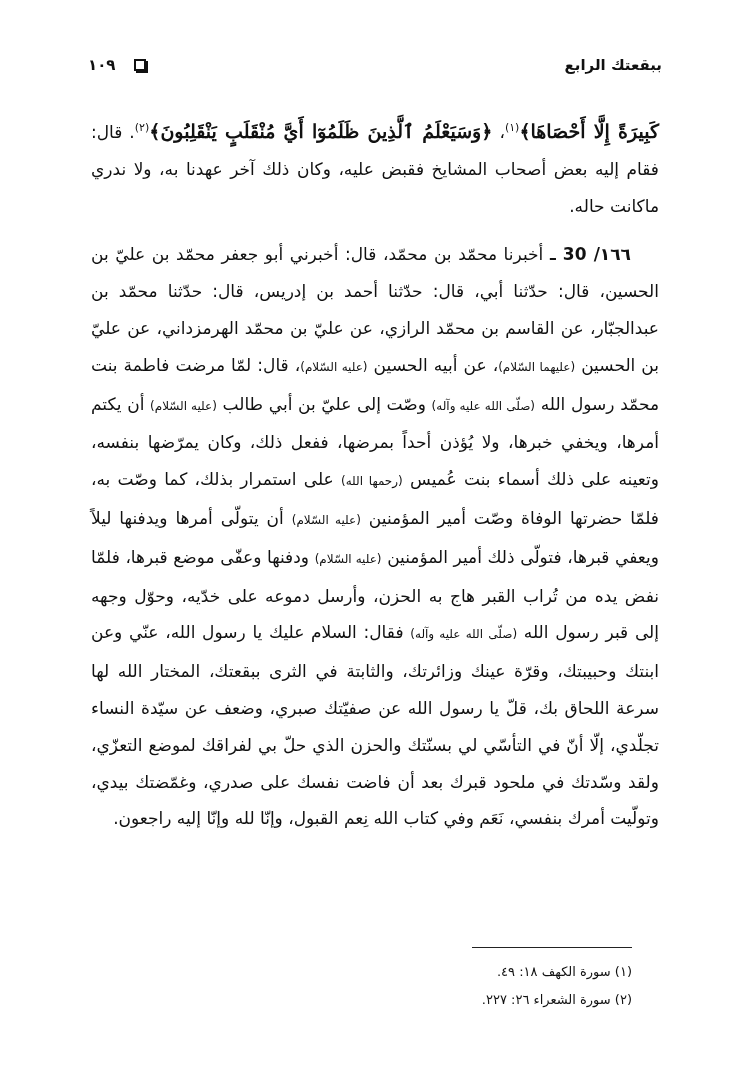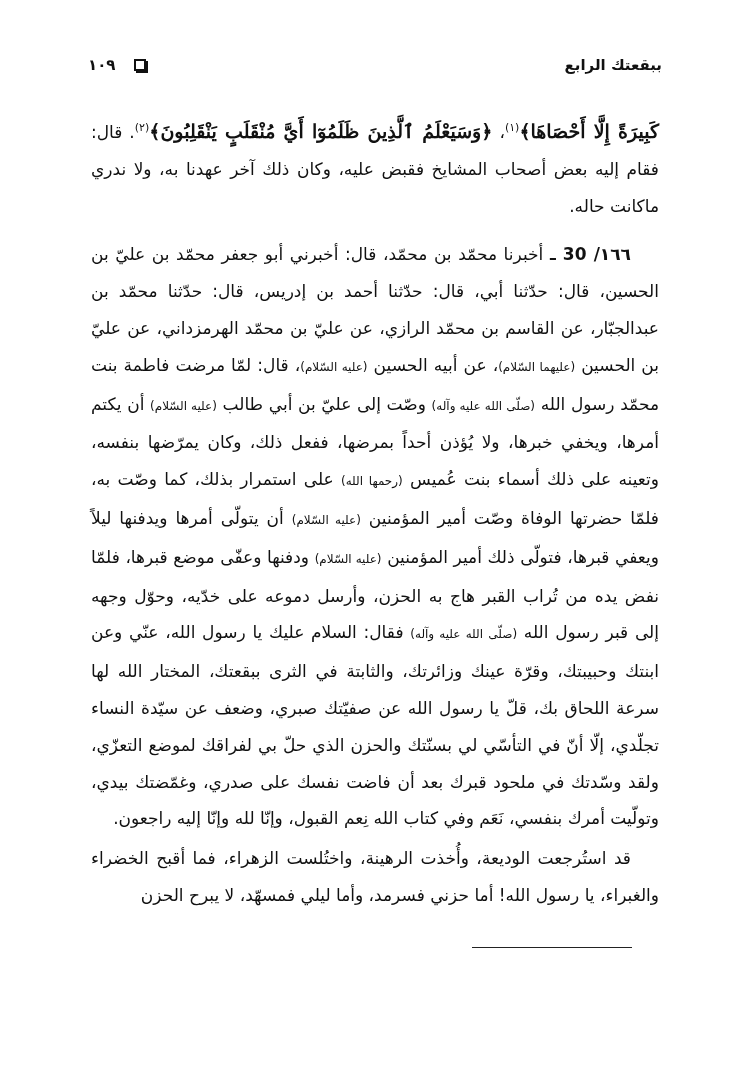--- a/index.html
+++ b/index.html
@@ -124,19 +124,26 @@
 
   <div class="body-text">
     <p>
       <span class="quran-line">كَبِيرَةً إِلَّا أَحْصَاهَا﴾</span><sup class="fn">(١)</sup><span>، </span><span class="quran-line">﴿وَسَيَعْلَمُ ٱلَّذِينَ ظَلَمُوٓا أَيَّ مُنْقَلَبٍ يَنْقَلِبُونَ﴾</span><sup class="fn">(٢)</sup><span>. قال: فقام إليه بعض أصحاب المشايخ فقبض عليه، وكان ذلك آخر عهدنا به، ولا ندري ماكانت حاله.</span>
     </p>
     <div class="para-spacer"></div>
     <p class="indent">
       <span class="hadith-num">١٦٦/ 30 ـ</span>
       <span id="hadith-body"><span>أخبرنا محمّد بن محمّد، قال: أخبرني أبو جعفر محمّد بن عليّ بن الحسين، قال: حدّثنا أبي، قال: حدّثنا أحمد بن إدريس، قال: حدّثنا محمّد بن عبدالجبّار، عن القاسم بن محمّد الرازي، عن عليّ بن محمّد الهرمزداني، عن عليّ بن الحسين </span><span class="honorific">(عليهما السّلام)</span><span>، عن أبيه الحسين </span><span class="honorific">(عليه السّلام)</span><span>، قال: لمّا مرضت فاطمة بنت محمّد رسول الله </span><span class="honorific">(صلّى الله عليه وآله)</span><span> وصّت إلى عليّ بن أبي طالب </span><span class="honorific">(عليه السّلام)</span><span> أن يكتم أمرها، ويخفي خبرها، ولا يُؤذن أحداً بمرضها، ففعل ذلك، وكان يمرّضها بنفسه، وتعينه على ذلك أسماء بنت عُميس </span><span class="honorific">(رحمها الله)</span><span> على استمرار بذلك، كما وصّت به، فلمّا حضرتها الوفاة وصّت أمير المؤمنين </span><span class="honorific">(عليه السّلام)</span><span> أن يتولّى أمرها ويدفنها ليلاً ويعفي قبرها، فتولّى ذلك أمير المؤمنين </span><span class="honorific">(عليه السّلام)</span><span> ودفنها وعفّى موضع قبرها، فلمّا نفض يده من تُراب القبر هاج به الحزن، وأرسل دموعه على خدّيه، وحوّل وجهه إلى قبر رسول الله </span><span class="honorific">(صلّى الله عليه وآله)</span><span> فقال: السلام عليك يا رسول الله، عنّي وعن ابنتك وحبيبتك، وقرّة عينك وزائرتك، والثابتة في الثرى ببقعتك، المختار الله لها سرعة اللحاق بك، قلّ يا رسول الله عن صفيّتك صبري، وضعف عن سيّدة النساء تجلّدي، إلّا أنّ في التأسّي لي بسنّتك والحزن الذي حلّ بي لفراقك لموضع التعزّي، ولقد وسّدتك في ملحود قبرك بعد أن فاضت نفسك على صدري، وغمّضتك بيدي، وتولّيت أمرك بنفسي، نَعَم وفي كتاب الله نِعم القبول، وإنّا لله وإنّا إليه راجعون.</span></span>
     </p>
-    <p class="indent">قد استُرجعت الوديعة، وأُخذت الرهينة، واختُلست الزهراء، فما أقبح الخضراء والغبراء، يا رسول الله! أما حزني فسرمد، وأما ليلي فمسهّد، لا يبرح الحزن</p>
   </div>
 
   <div class="footnote-rule"></div>
 
+  <div class="footnotes">
+    <div>
+      <span>(١)</span><span> سورة الكهف ١٨: ٤٩.</span>
+    </div>
+    <div>
+      <span>(٢)</span><span> سورة الشعراء ٢٦: ٢٢٧.</span>
+    </div>
+  </div>
 
 </div>
 
 </body></html>

